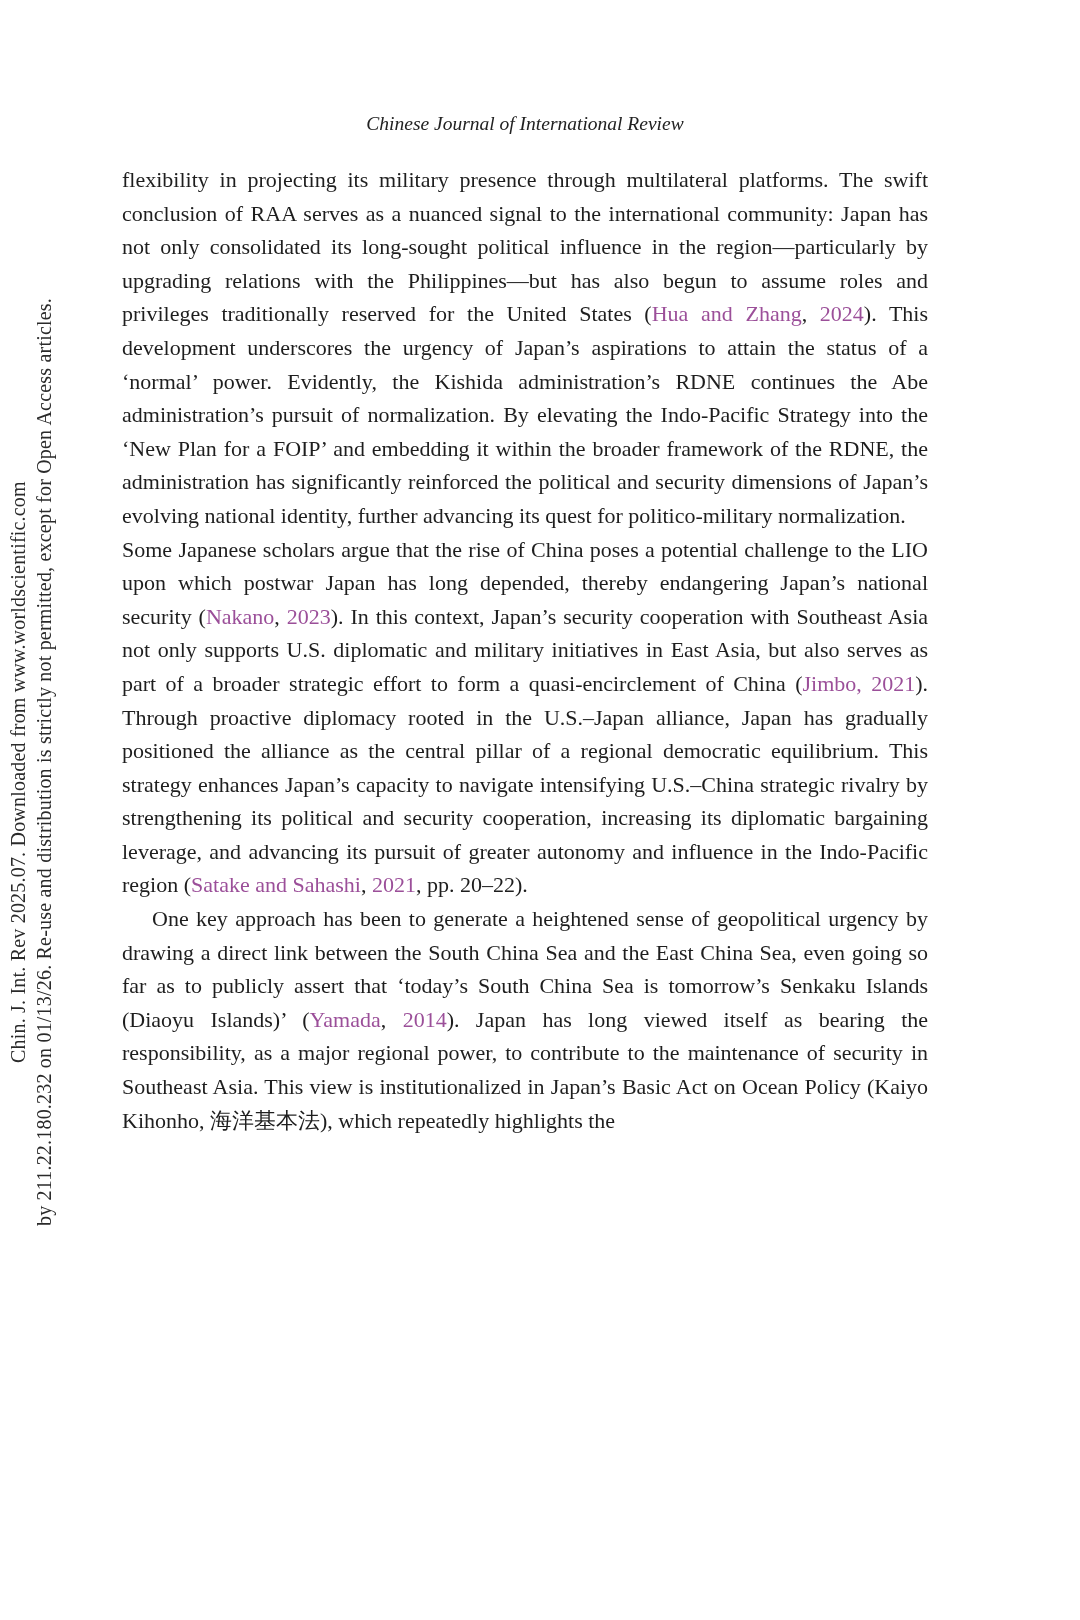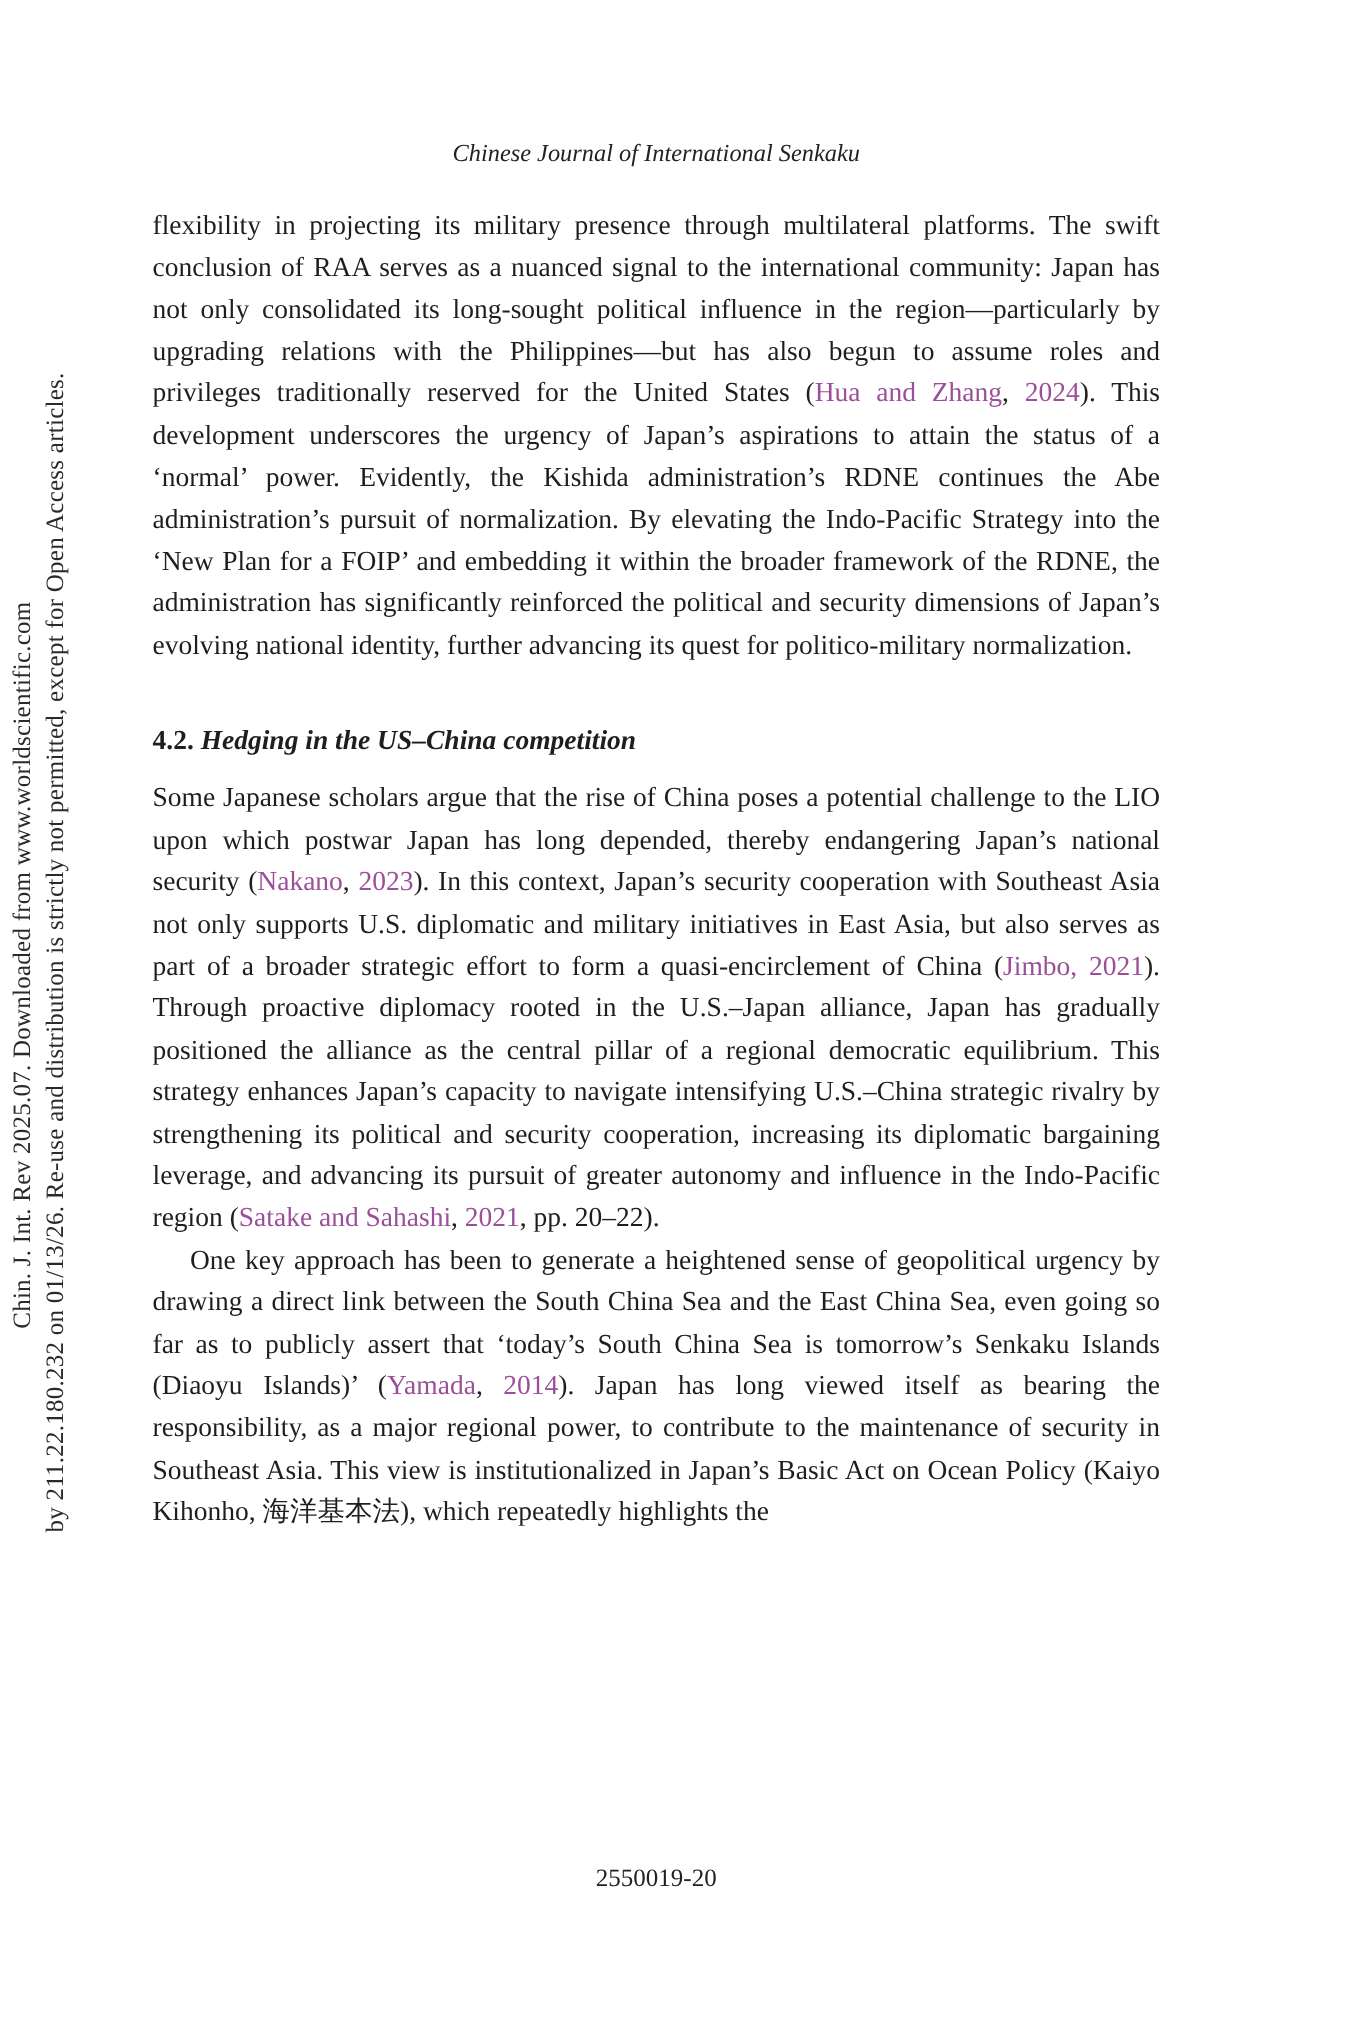--- a/index.html
+++ b/index.html
@@ -85,24 +85,22 @@
 </style>
 </head>
 <body>
 
 <div class="page">
 
   <div class="sidebar-line l1">Chin. J. Int. Rev 2025.07. Downloaded from www.worldscientific.com</div>
 
   <div class="sidebar-line l2">by 211.22.180.232 on 01/13/26. Re-use and distribution is strictly not permitted, except for Open Access articles.</div>
 
-  <div class="running-head">Chinese Journal of International Senkaku</div>
+  <div class="running-head">Chinese Journal of International Review</div>
 
   <div class="article">
       <p class="para"><span class="seg-plain">flexibility in projecting its military presence through multilateral platforms. The swift conclusion of RAA serves as a nuanced signal to the international community: Japan has not only consolidated its long-sought political influence in the region—particularly by upgrading relations with the Philippines—but has also begun to assume roles and privileges traditionally reserved for the United States (</span><span class="seg-link">Hua and Zhang</span><span class="seg-plain">, </span><span class="seg-link">2024</span><span class="seg-plain">). This development underscores the urgency of Japan’s aspirations to attain the status of a ‘normal’ power. Evidently, the Kishida administration’s RDNE continues the Abe administration’s pursuit of normalization. By elevating the Indo-Pacific Strategy into the ‘New Plan for a FOIP’ and embedding it within the broader framework of the RDNE, the administration has significantly reinforced the political and security dimensions of Japan’s evolving national identity, further advancing its quest for politico-military normalization.</span></p>
-      <h2 class="section-heading"><span class="heading-number">4.2. </span><span class="heading-title">Hedging in the US–China competition</span></h2>
       <p class="para"><span class="seg-plain">Some Japanese scholars argue that the rise of China poses a potential challenge to the LIO upon which postwar Japan has long depended, thereby endangering Japan’s national security (</span><span class="seg-link">Nakano</span><span class="seg-plain">, </span><span class="seg-link">2023</span><span class="seg-plain">). In this context, Japan’s security cooperation with Southeast Asia not only supports U.S. diplomatic and military initiatives in East Asia, but also serves as part of a broader strategic effort to form a quasi-encirclement of China (</span><span class="seg-link">Jimbo, 2021</span><span class="seg-plain">). Through proactive diplomacy rooted in the U.S.–Japan alliance, Japan has gradually positioned the alliance as the central pillar of a regional democratic equilibrium. This strategy enhances Japan’s capacity to navigate intensifying U.S.–China strategic rivalry by strengthening its political and security cooperation, increasing its diplomatic bargaining leverage, and advancing its pursuit of greater autonomy and influence in the Indo-Pacific region (</span><span class="seg-link">Satake and Sahashi</span><span class="seg-plain">, </span><span class="seg-link">2021</span><span class="seg-plain">, pp. 20–22).</span></p>
       <p class="para indent"><span class="seg-plain">One key approach has been to generate a heightened sense of geopolitical urgency by drawing a direct link between the South China Sea and the East China Sea, even going so far as to publicly assert that ‘today’s South China Sea is tomorrow’s Senkaku Islands (Diaoyu Islands)’ (</span><span class="seg-link">Yamada</span><span class="seg-plain">, </span><span class="seg-link">2014</span><span class="seg-plain">). Japan has long viewed itself as bearing the responsibility, as a major regional power, to contribute to the maintenance of security in Southeast Asia. This view is institutionalized in Japan’s </span><span class="seg-italic">Basic Act on Ocean Policy</span><span class="seg-plain"> (</span><span class="seg-italic">Kaiyo Kihonho, 海洋基本法</span><span class="seg-plain">), which repeatedly highlights the</span></p>
     </div>
 
-  <div class="footer-pagenum">2550019-20</div>
 
 </div>
 
 </body></html>

